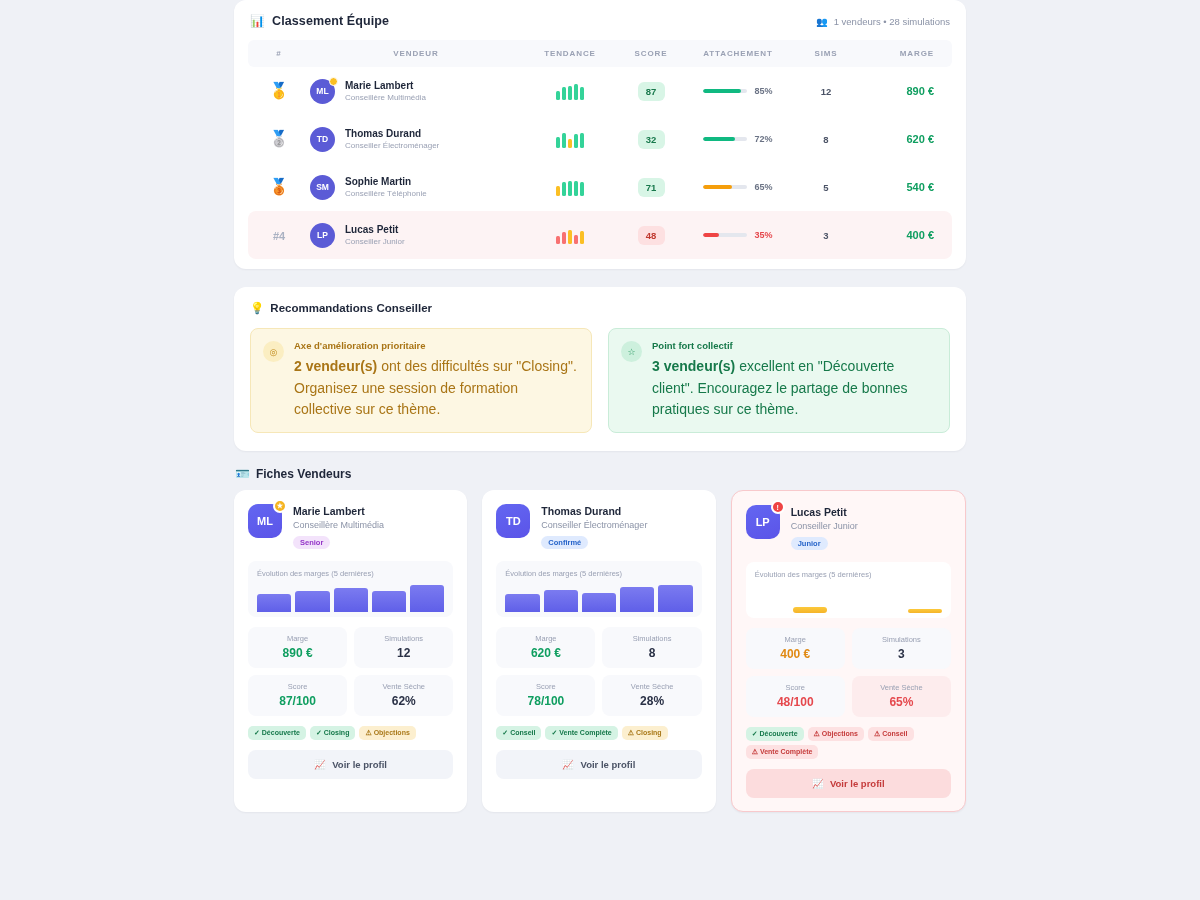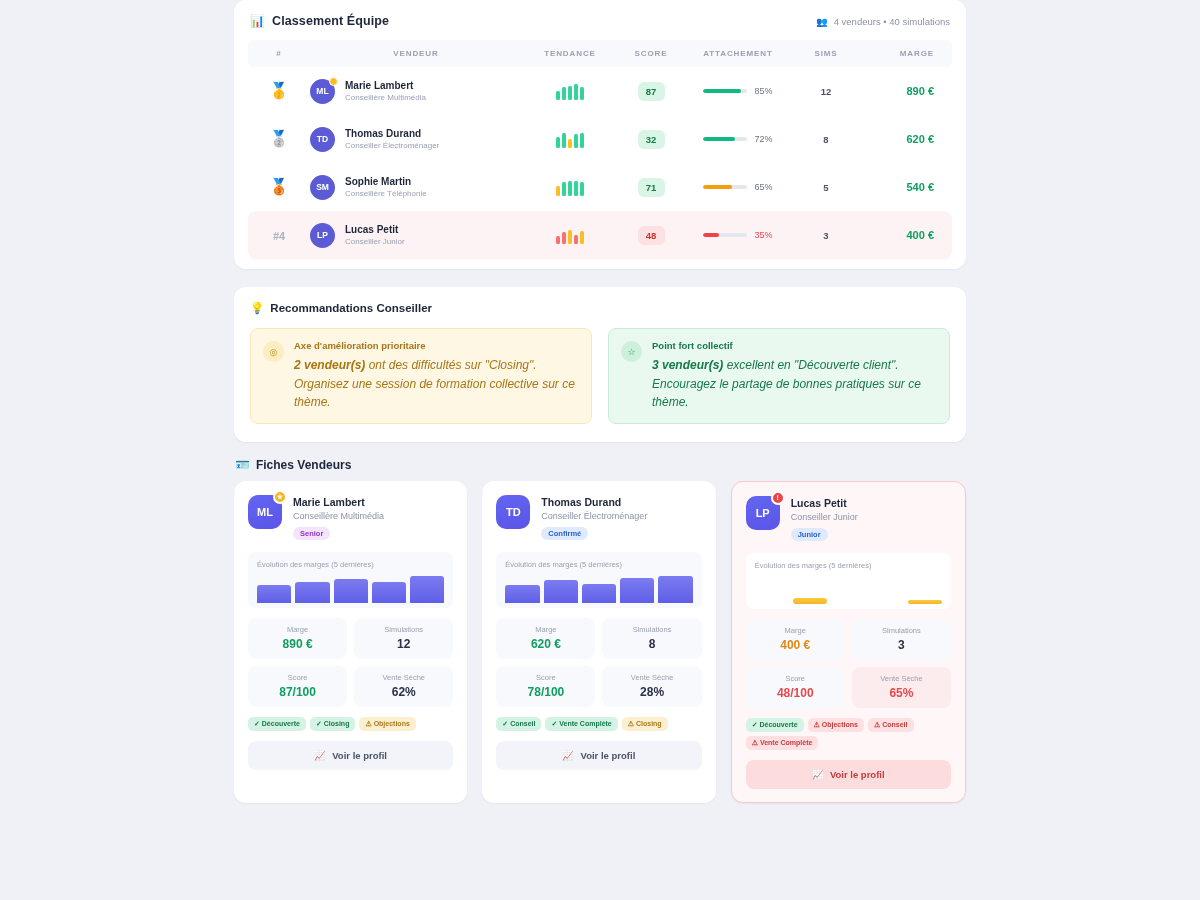--- a/index.html
+++ b/index.html
@@ -75,21 +75,21 @@
     display: inline-block; min-width: 27px;
     padding: 4px 7px; border-radius: 6px;
     font-size: 9.5px; font-weight: bold; text-align: center;
   }
   .score-pill.good { background: #d8f5e6; color: #18784c; }
   .score-pill.bad  { background: #fde0e1; color: #c0392f; }
 
   .att { display: flex; align-items: center; gap: 7px; justify-content: center; }
   .att .bar { width: 44px; height: 4.5px; border-radius: 3px; background: #e4e7ee; overflow: hidden; }
   .att .fill { height: 100%; border-radius: 3px; }
-  .att .pct { font-size: 9px; font-weight: normal; color: #6b7385; }
+  .att .pct { font-size: 9px; font-weight: bold; color: #6b7385; }
   .att .pct.red { color: #e5484d; }
 
   .sims-val { font-size: 9.5px; font-weight: bold; color: #4b5366; text-align: center; }
   .marge-val { font-size: 11px; font-weight: bold; color: #0f9e60; text-align: right; padding-right: 18px; }
 
   
   .rec { padding: 14px 16px 18px 16px; margin-bottom: 16px; }
   .rec-title { display: flex; align-items: center; gap: 6px; font-size: 11.5px; font-weight: bold; color: #1e2639; margin-bottom: 13px; }
   .rec-grid { display: flex; gap: 16px; }
   .rec-box { flex: 1; border-radius: 8px; padding: 11px 12px; display: flex; gap: 10px; }
@@ -98,21 +98,21 @@
   .rec-ico {
     width: 21px; height: 21px; border-radius: 50%;
     display: flex; align-items: center; justify-content: center;
     font-size: 9px; flex: 0 0 auto; margin-top: 1px;
   }
   .rec-ico.warn { background: #fbeec2; color: #c08b1b; }
   .rec-ico.ok   { background: #cdf0dd; color: #189155; }
   .rec-h { font-size: 9.5px; font-weight: bold; margin-bottom: 5px; }
   .rec-h.warn { color: #a97516; }
   .rec-h.ok   { color: #16794a; }
-  .rec-p { font-size: 12px; line-height: 1.55; font-style: italic; }
+  .rec-p { font-size: 14px; line-height: 1.55; }
   .rec-p.warn { color: #a97516; }
   .rec-p.ok   { color: #16794a; }
   .rec-p b { font-weight: bold; }
 
   
   .sec-title { display: flex; align-items: center; gap: 6px; font-size: 12px; font-weight: bold; color: #1e2639; margin-bottom: 9px; padding-left: 1px; }
   .vcards { display: flex; gap: 15px; }
   .vcard { flex: 1; background: #fff; border-radius: 12px; padding: 14px 14px 13px 14px; box-shadow: 0 1px 2px rgba(16,24,40,.05); }
   .vcard.alert { background: #fff7f7; border: 1px solid #f8c9cc; }
 
@@ -183,21 +183,21 @@
   <div class="wrap">
 
     <div class="card lb">
       <div class="lb-head">
         <div class="lb-title">
           <span class="ico">📊</span>
           <span>Classement Équipe</span>
         </div>
         <div class="lb-meta">
           <span>👥</span>
-          <span>4 vendeurs • 40 simulations</span>
+          <span>1 vendeurs • 28 simulations</span>
         </div>
       </div>
       <table class="lbt">
         <thead>
           <tr>
             <th class="c-rank">#</th>
             <th class="c-vend">VENDEUR</th>
             <th class="c-tend">TENDANCE</th>
             <th class="c-score">SCORE</th>
             <th class="c-att">ATTACHEMENT</th>

